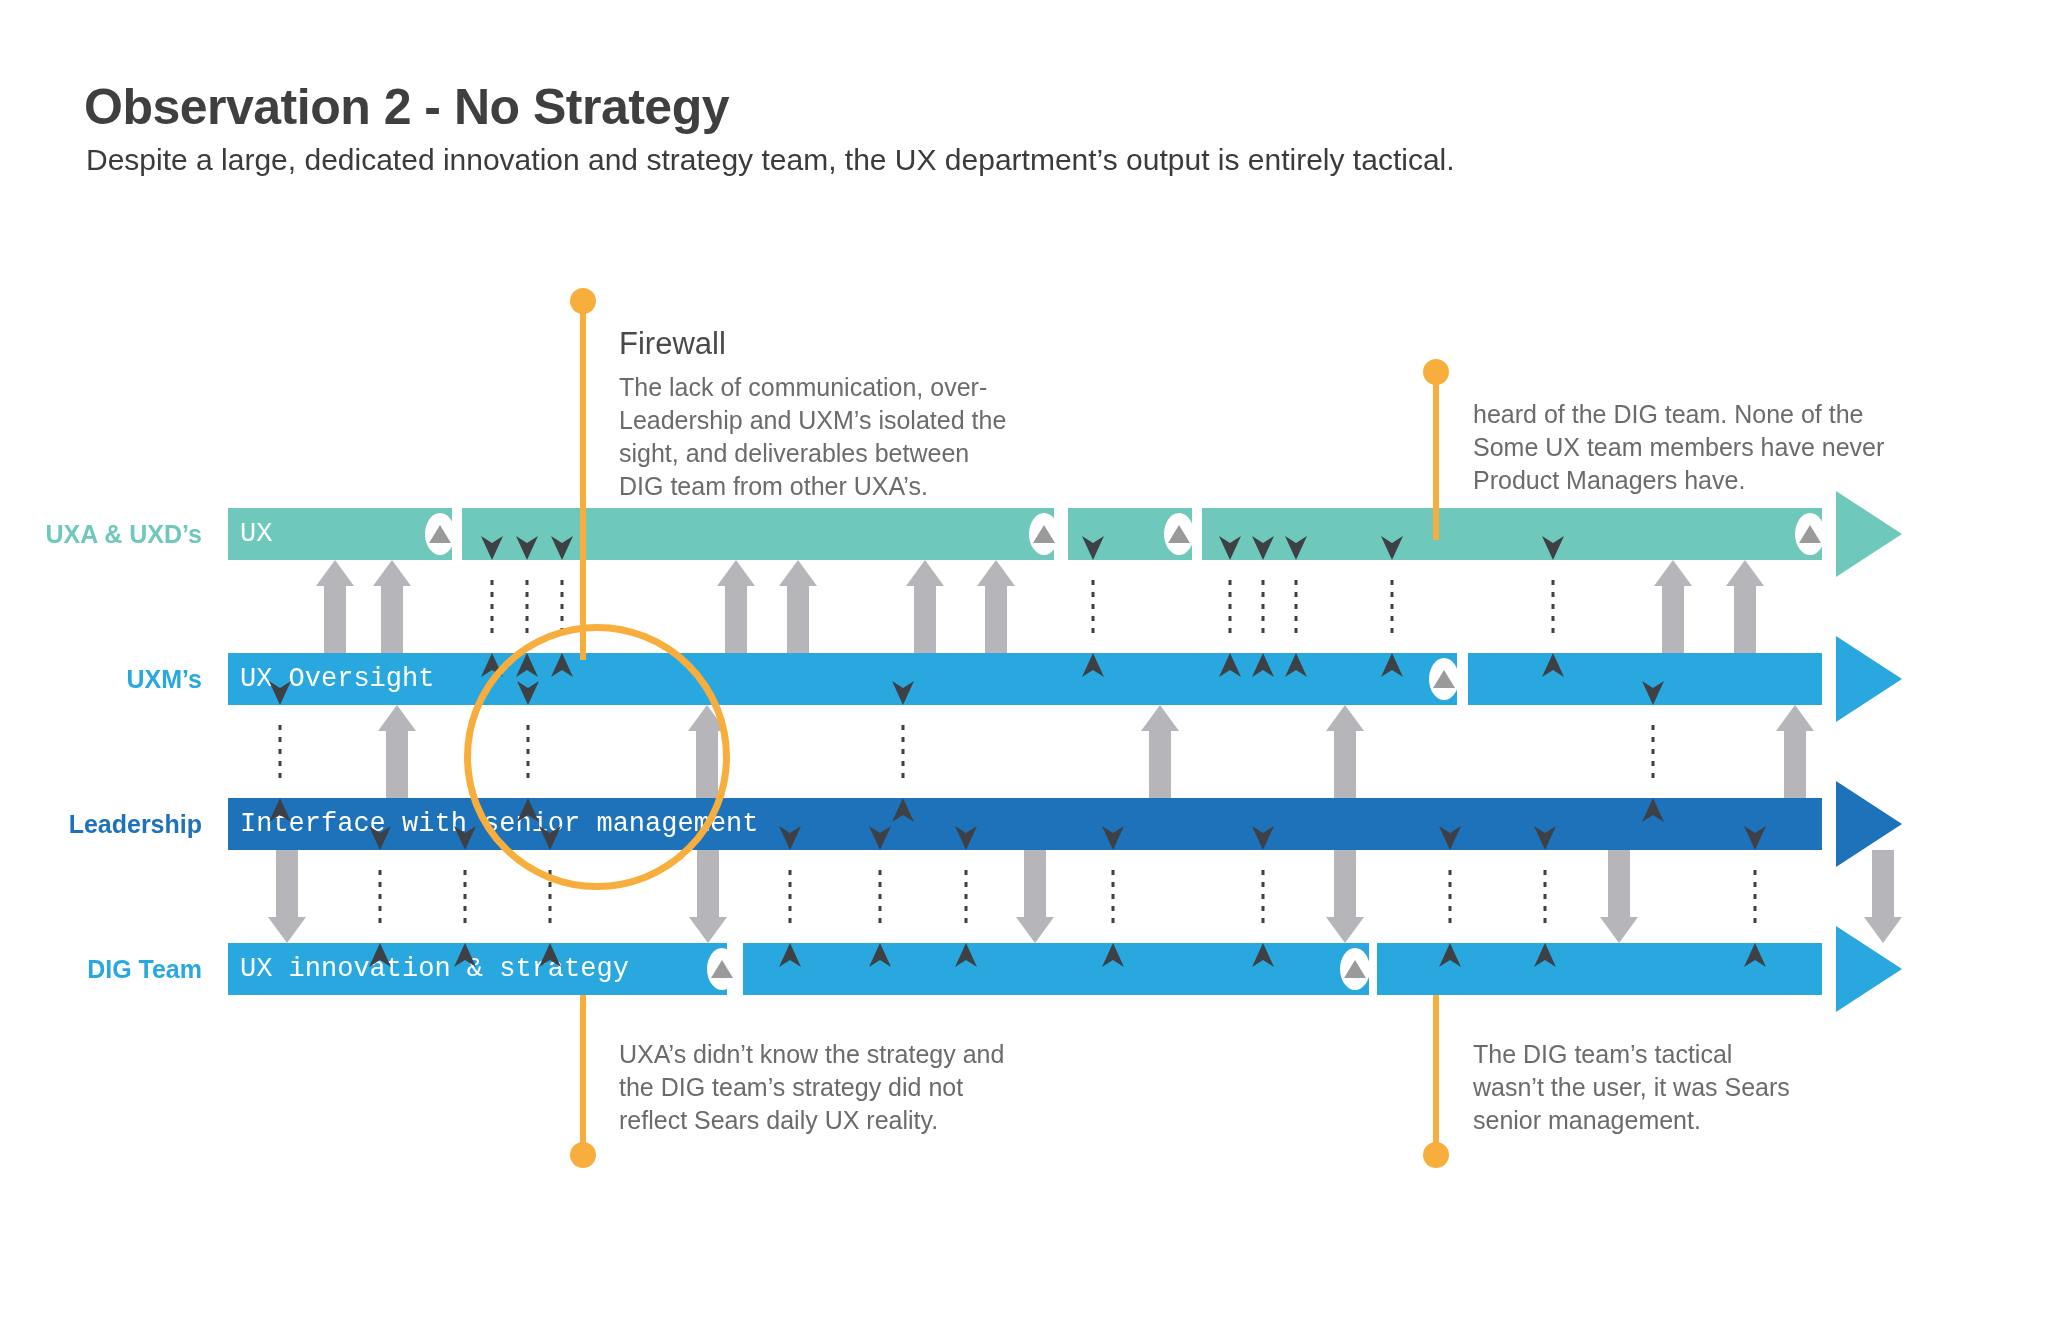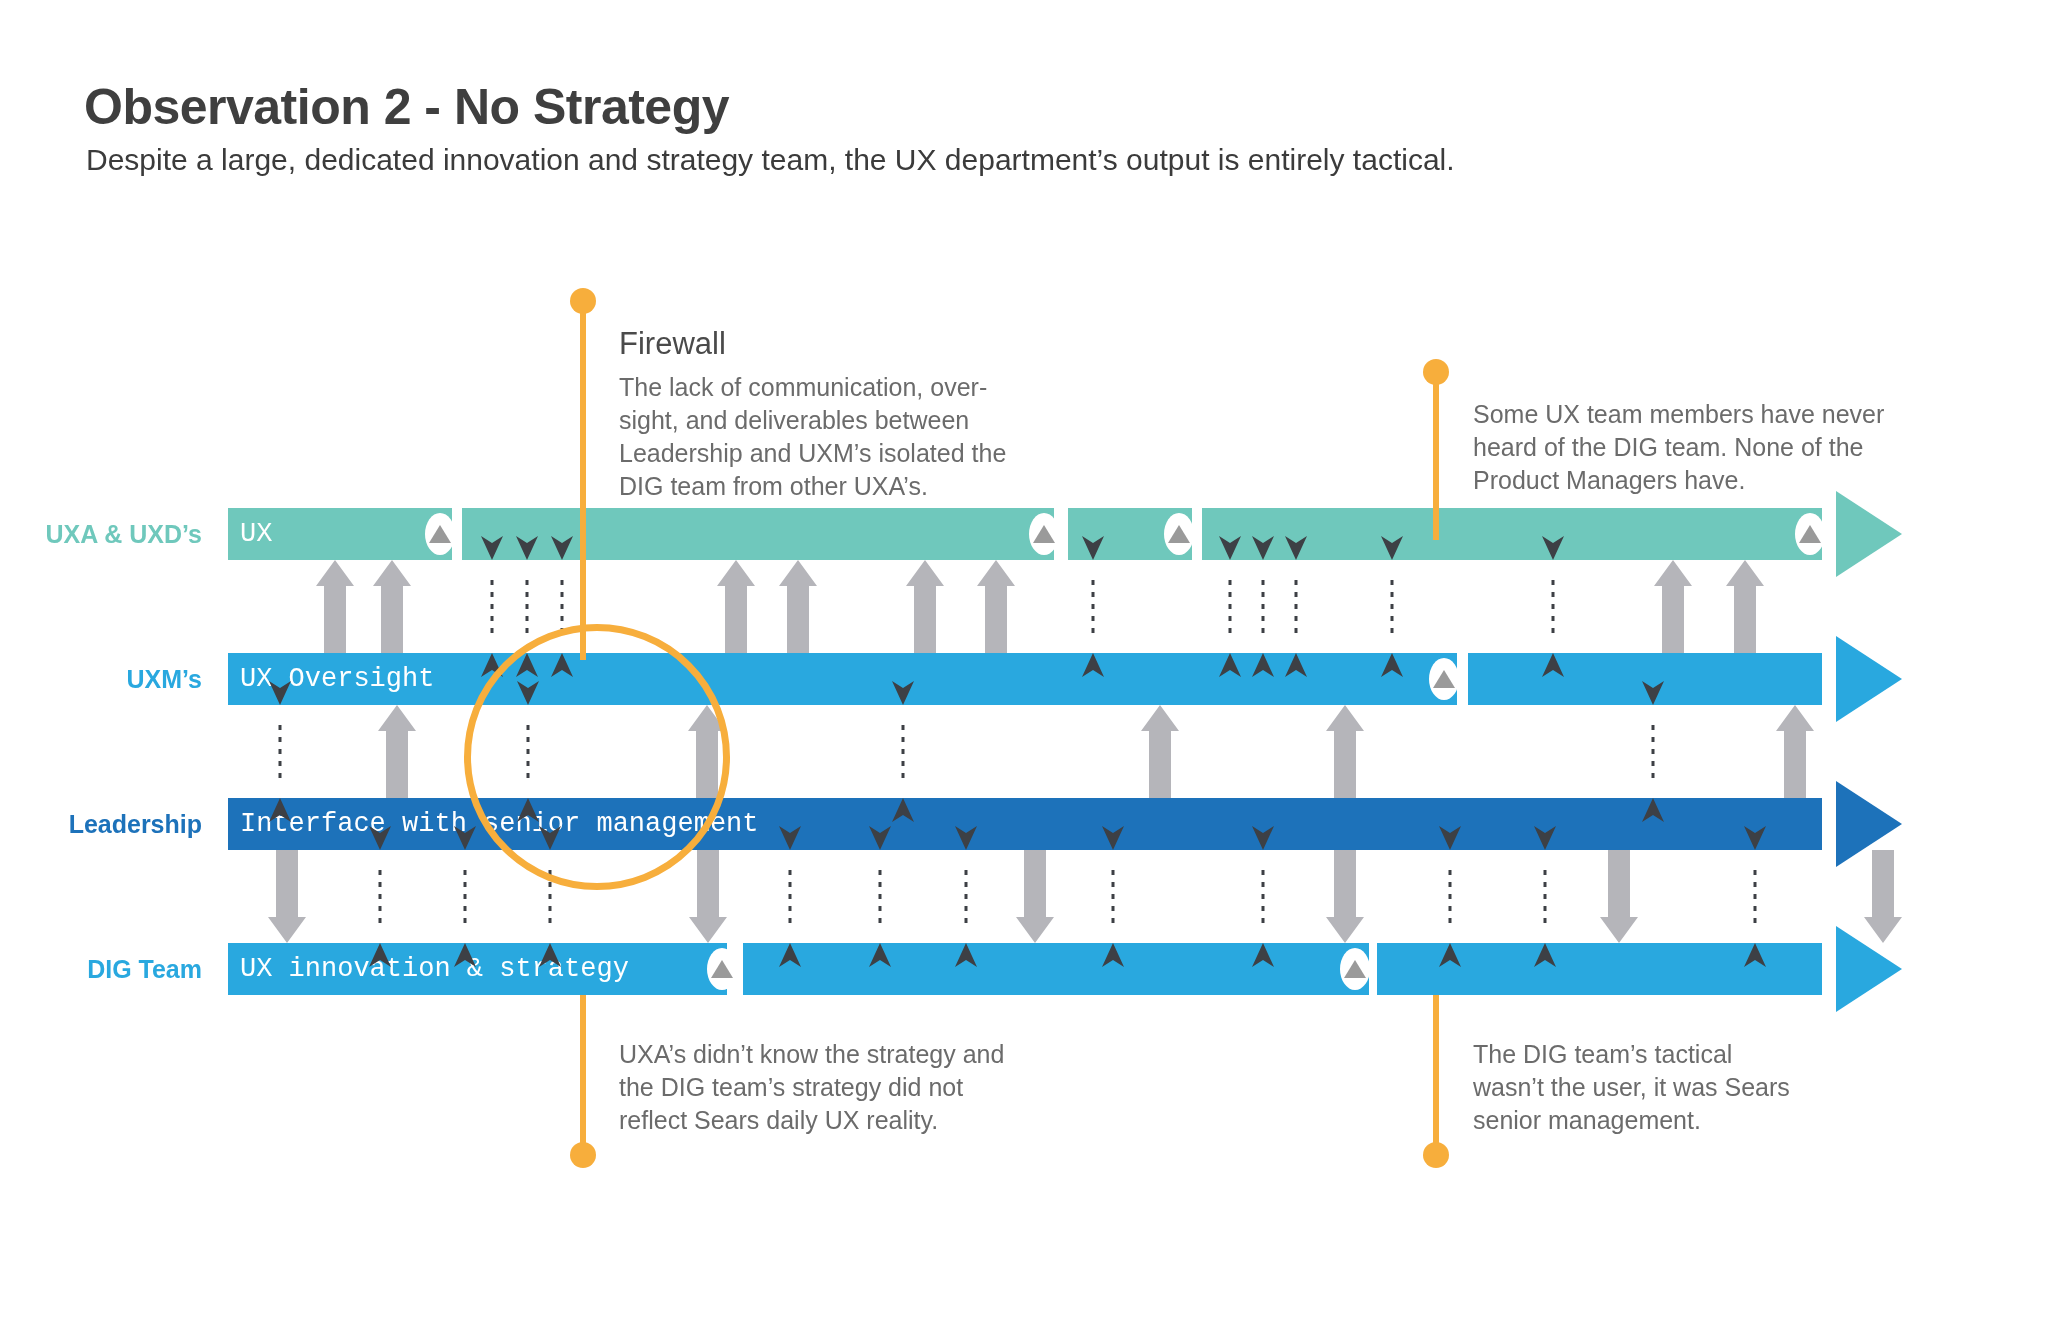--- a/index.html
+++ b/index.html
@@ -384,29 +384,29 @@
         <polygon points="1755,943 1744,967 1755,960 1766,967" fill="#3D4045"></polygon>
       </g>
     </svg>
 
   <div id="callouts" style="z-index: 6;">
       <div class="callout-dot" style="left: 570px; top: 288px; z-index: 6;"></div>
       <div class="callout-line" style="left: 580px; top: 301px; height: 359px; z-index: 6;"></div>
       <div class="callout-title" style="left: 619px; top: 326px;">Firewall</div>
       <div class="callout-body" style="left: 619px; top: 371px;">
         <div>The lack of communication, over-</div>
+        <div>Leadership and UXM’s isolated the</div>
         <div>sight, and deliverables between</div>
-        <div>Leadership and UXM’s isolated the</div>
         <div>DIG team from other UXA’s.</div>
       </div>
       <div class="callout-dot" style="left: 1423px; top: 359px; z-index: 6;"></div>
       <div class="callout-line" style="left: 1433px; top: 372px; height: 168px; z-index: 6;"></div>
       <div class="callout-body" style="left: 1473px; top: 398px;">
+        <div>heard of the DIG team.  None of the</div>
         <div>Some UX team members have never</div>
-        <div>heard of the DIG team.  None of the</div>
         <div>Product Managers have.</div>
       </div>
       <div class="callout-dot" style="left: 570px; top: 1142px; z-index: 6;"></div>
       <div class="callout-line" style="left: 580px; top: 995px; height: 160px; z-index: 6;"></div>
       <div class="callout-body" style="left: 619px; top: 1038px;">
         <div>UXA’s didn’t know the strategy and</div>
         <div>the DIG team’s strategy did not</div>
         <div>reflect Sears daily UX reality.</div>
       </div>
       <div class="callout-dot" style="left: 1423px; top: 1142px; z-index: 6;"></div>

